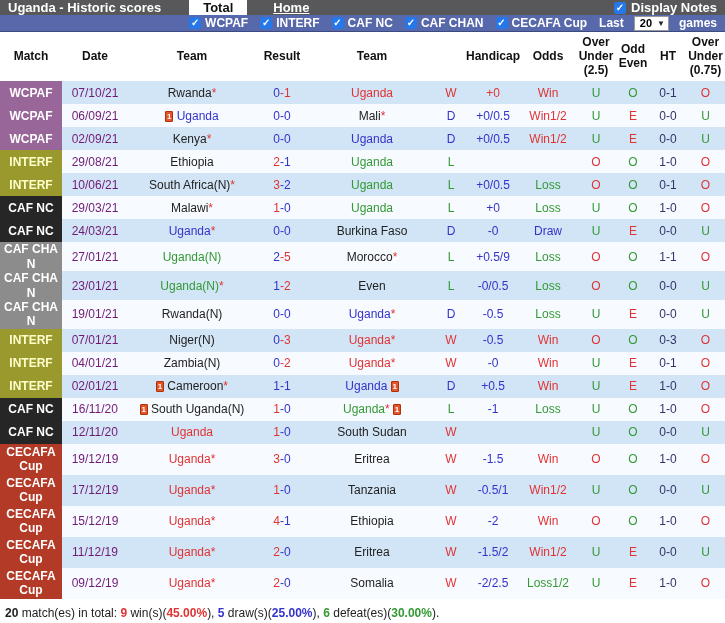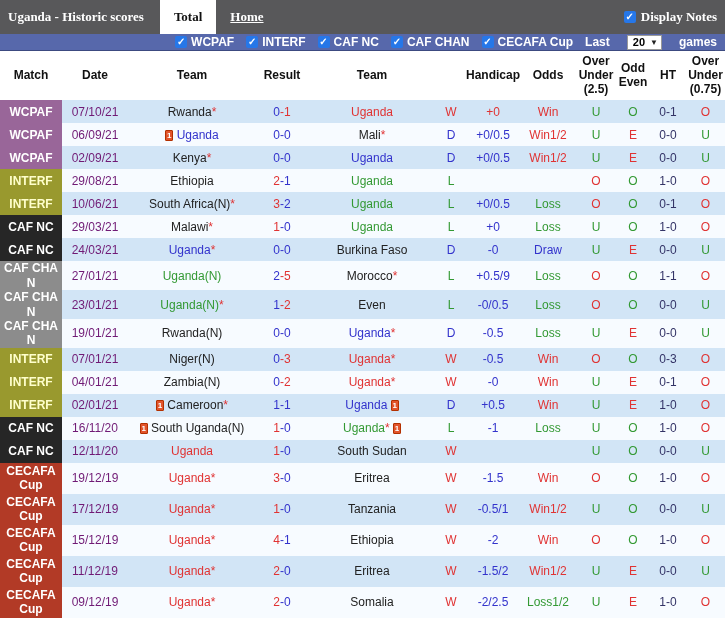--- a/index.html
+++ b/index.html
@@ -8,24 +8,24 @@
     width:725px;
     font-family:"Liberation Sans", sans-serif;
     -webkit-font-smoothing:antialiased;
   }
   .app { width:725px; }
 
   
   .topbar {
     display:flex; align-items:stretch;
     background:var(--topbar); color:#fff;
-    height:34px; font-size:13px; font-weight:bold;font-family:Liberation Serif, serif;
+    height:15px; font-size:13px; font-weight:bold;
   }
   .topbar .title { display:flex; align-items:center; padding:0 16px 0 8px; }
-  .tab { display:flex; align-items:center; padding:0 14px; cursor:pointer; }
+  .tab { display:flex; align-items:center; padding:0 14px; cursor:pointer;margin-left:12px; }
   .tab.active { background:#fff; color:#111; }
   .tab.link span { text-decoration:underline; }
   .display-notes {
     margin-left:auto; display:flex; align-items:center; gap:5px;
     padding-right:8px; cursor:pointer;
   }
 
   
   .filterbar {
     background:var(--bar); color:#fff;
@@ -33,21 +33,21 @@
     display:flex; align-items:center; justify-content:flex-end;
     gap:12px; height:17px; padding:0 8px;
     border-bottom:1px solid #3c4a80;
   }
   .comp { display:inline-flex; align-items:center; gap:4px; cursor:pointer; }
   .cb {
     width:12px; height:12px; background:var(--check);
     border-radius:2px; color:#fff; font-size:10px; line-height:12px;
     text-align:center; display:inline-block; font-weight:bold;
   }
-  .lastgrp { display:inline-flex; align-items:center; gap:17px; }
+  .lastgrp { display:inline-flex; align-items:center; gap:10px; }
   .select {
     background:#fff; color:#000; height:15px; padding:0 3px 0 5px;
     display:inline-flex; align-items:center; gap:5px;
     font-size:11px; font-weight:bold; border:1px solid #999; cursor:pointer;
   }
   .select .chev { font-size:8px; color:#222; }
 
   
   table { width:725px; border-collapse:collapse; table-layout:fixed; font-size:12px; }
   thead td {

